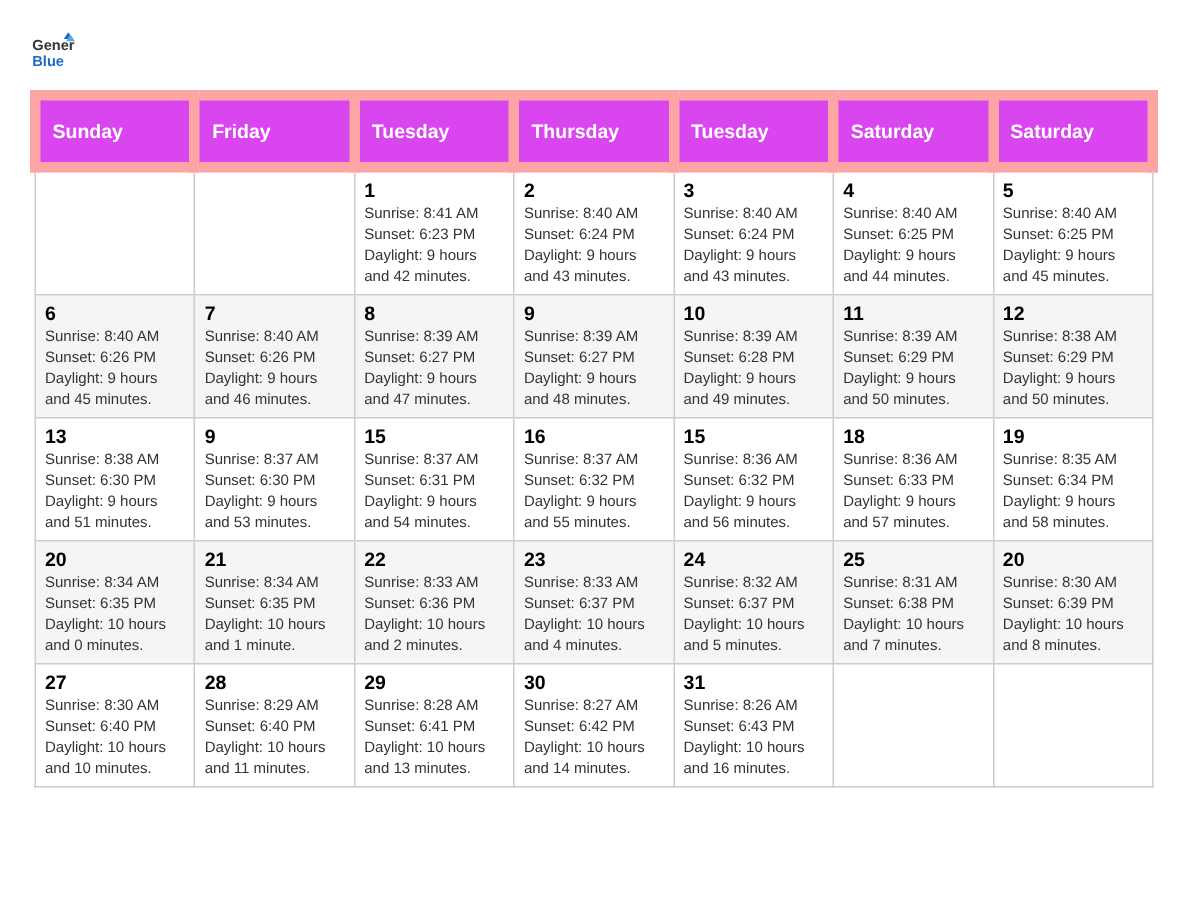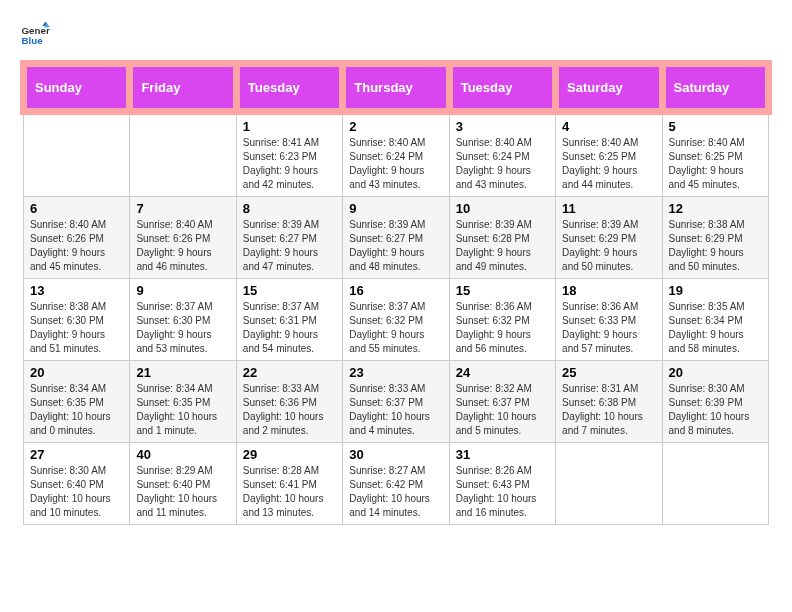--- a/index.html
+++ b/index.html
@@ -221,21 +221,21 @@
           <span class="day-number">20</span>
           <div class="day-info">Sunrise: 8:30 AM<br>Sunset: 6:39 PM<br>Daylight: 10 hours and 8 minutes.</div>
         </td>
       </tr>
       <tr>
         <td>
           <span class="day-number">27</span>
           <div class="day-info">Sunrise: 8:30 AM<br>Sunset: 6:40 PM<br>Daylight: 10 hours and 10 minutes.</div>
         </td>
         <td>
-          <span class="day-number">40</span>
+          <span class="day-number">28</span>
           <div class="day-info">Sunrise: 8:29 AM<br>Sunset: 6:40 PM<br>Daylight: 10 hours and 11 minutes.</div>
         </td>
         <td>
           <span class="day-number">29</span>
           <div class="day-info">Sunrise: 8:28 AM<br>Sunset: 6:41 PM<br>Daylight: 10 hours and 13 minutes.</div>
         </td>
         <td>
           <span class="day-number">30</span>
           <div class="day-info">Sunrise: 8:27 AM<br>Sunset: 6:42 PM<br>Daylight: 10 hours and 14 minutes.</div>
         </td>

